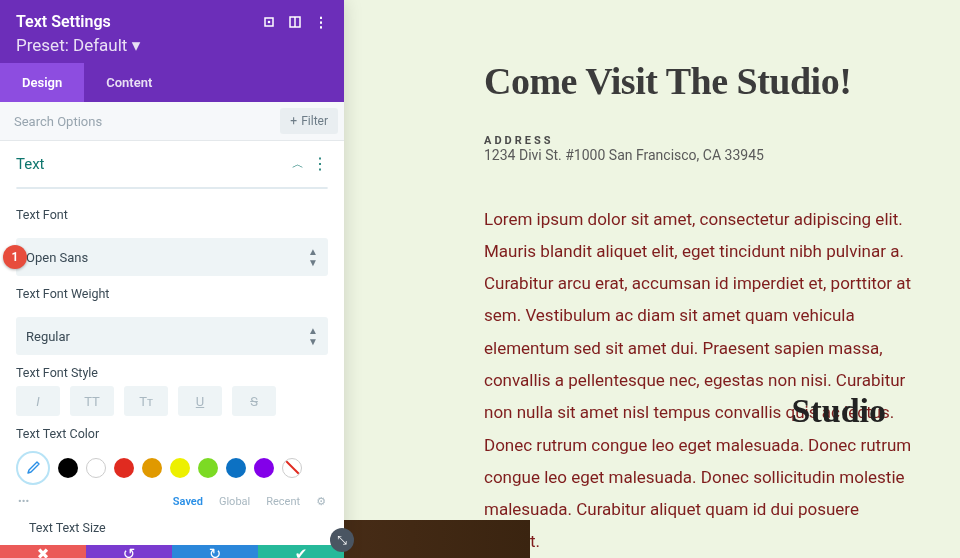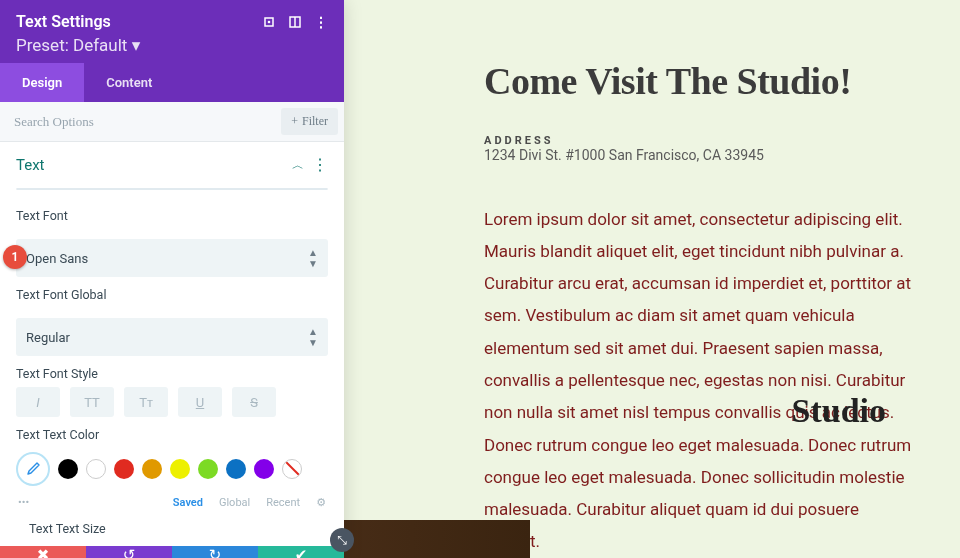--- a/index.html
+++ b/index.html
@@ -40,21 +40,20 @@
     cursor: pointer;
     opacity: .85;
   }
   .tab.active { background: #8d4de0; opacity: 1; }
   .search-row {
     display: flex; align-items: center;
     padding: 6px 6px 6px 14px;
     background: #f6f8fa;
     color: #98a5af; font-size: 13px;
     border-bottom: 1px solid #e4e8eb;
-    font-family: Liberation Serif, serif;
   }
   .filter-btn {
     margin-left: auto;
     background: #e9eef1; color: #6d7c87;
     padding: 6px 10px; border-radius: 3px;
     font-size: 12px; cursor: pointer;
     display: flex; align-items: center; gap: 4px;
   }
   .section-head {
     display: flex; align-items: center;
@@ -267,21 +266,21 @@
 
   <div class="field">
     <div class="field-label">Text Font</div>
     <div class="select">
       <span>Open Sans</span>
       <span class="chev">▲<br>▼</span>
     </div>
   </div>
 
   <div class="field">
-    <div class="field-label">Text Font Global</div>
+    <div class="field-label">Text Font Weight</div>
     <div class="select">
       <span>Regular</span>
       <span class="chev">▲<br>▼</span>
     </div>
   </div>
 
   <div class="field">
     <div class="field-label">Text Font Style</div>
     <div class="style-btns">
       <div class="sbtn" style="font-style:italic;">I</div>

